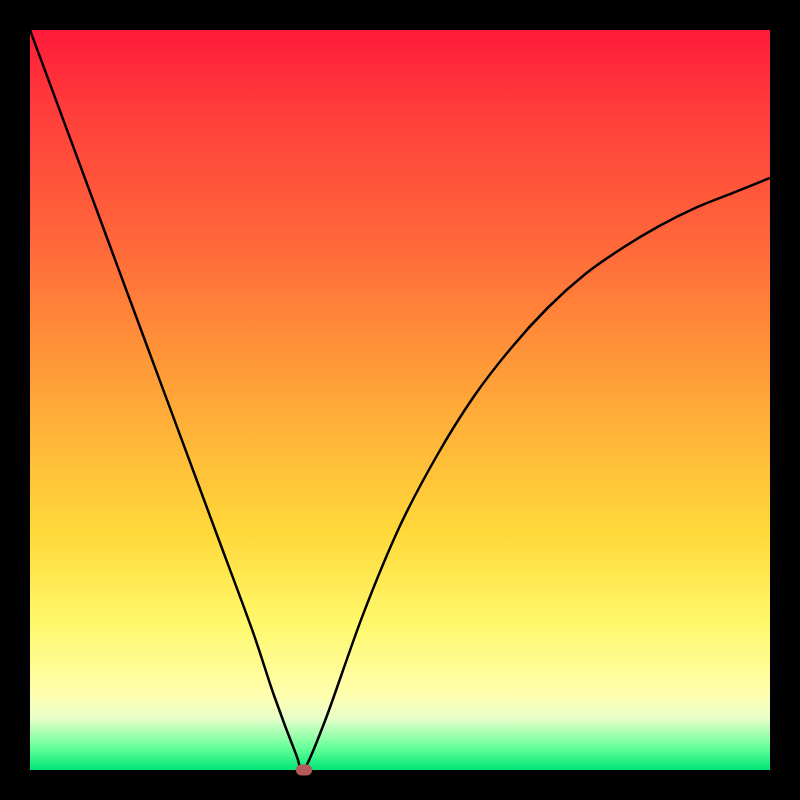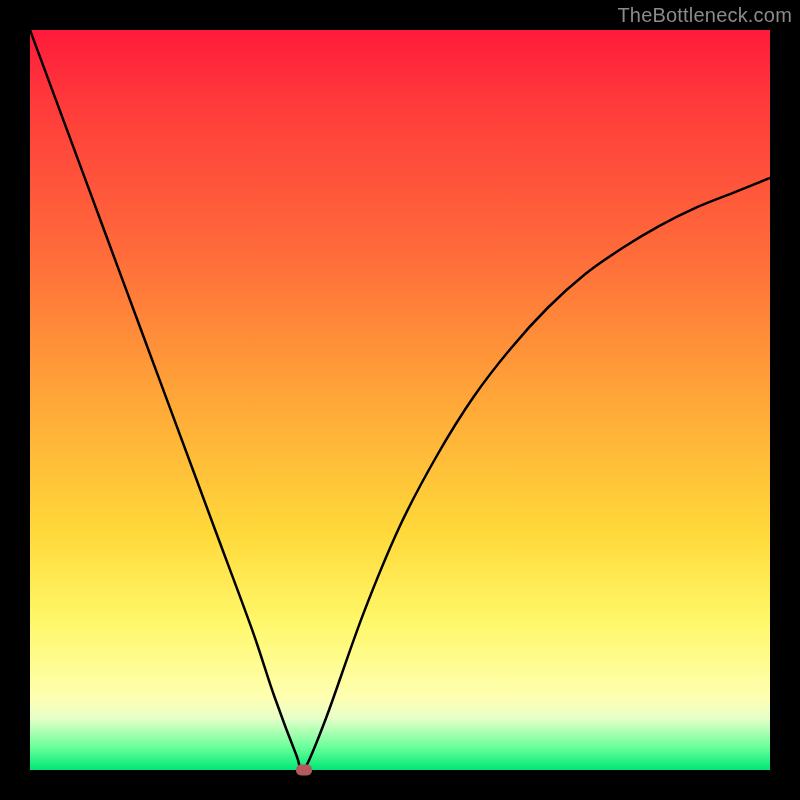--- a/index.html
+++ b/index.html
@@ -69,14 +69,13 @@
 </head>
 <body>
 
 <div class="frame">
   <div class="plot">
     <svg class="curve" viewBox="0 0 740 740" preserveAspectRatio="none">
       <path d="M 0.00 0.00 C 6.17 16.65, 24.67 66.60, 37.00 99.90 C 49.33 133.20, 61.67 166.50, 74.00 199.80 C 86.33 233.10, 98.67 266.40, 111.00 299.70 C 123.33 333.00, 135.67 366.30, 148.00 399.60 C 160.33 432.90, 172.67 466.20, 185.00 499.50 C 197.33 532.80, 212.13 571.65, 222.00 599.40 C 231.87 627.15, 236.80 645.03, 244.20 666.00 C 251.60 686.97, 261.47 712.87, 266.40 725.20 C 271.33 737.53, 268.87 746.17, 273.80 740.00 C 278.73 733.83, 286.13 714.10, 296.00 688.20 C 305.87 662.30, 320.67 616.67, 333.00 584.60 C 345.33 552.53, 357.67 522.32, 370.00 495.80 C 382.33 469.28, 394.67 447.08, 407.00 425.50 C 419.33 403.92, 431.67 384.18, 444.00 366.30 C 456.33 348.42, 468.67 333.00, 481.00 318.20 C 493.33 303.40, 505.67 289.83, 518.00 277.50 C 530.33 265.17, 542.67 254.07, 555.00 244.20 C 567.33 234.33, 579.67 226.32, 592.00 218.30 C 604.33 210.28, 616.67 202.88, 629.00 196.10 C 641.33 189.32, 653.67 183.15, 666.00 177.60 C 678.33 172.05, 690.67 167.73, 703.00 162.80 C 715.33 157.87, 733.83 150.47, 740.00 148.00" fill="none" stroke="#000" stroke-width="2.5"></path>
     </svg>
     <div class="marker" style="left: 273.8px; top: 740px; background: rgb(181, 90, 90);"></div>
   </div>
-  <div class="watermark">TheBottleneck.com</div>
 </div>
 
 </body></html>

